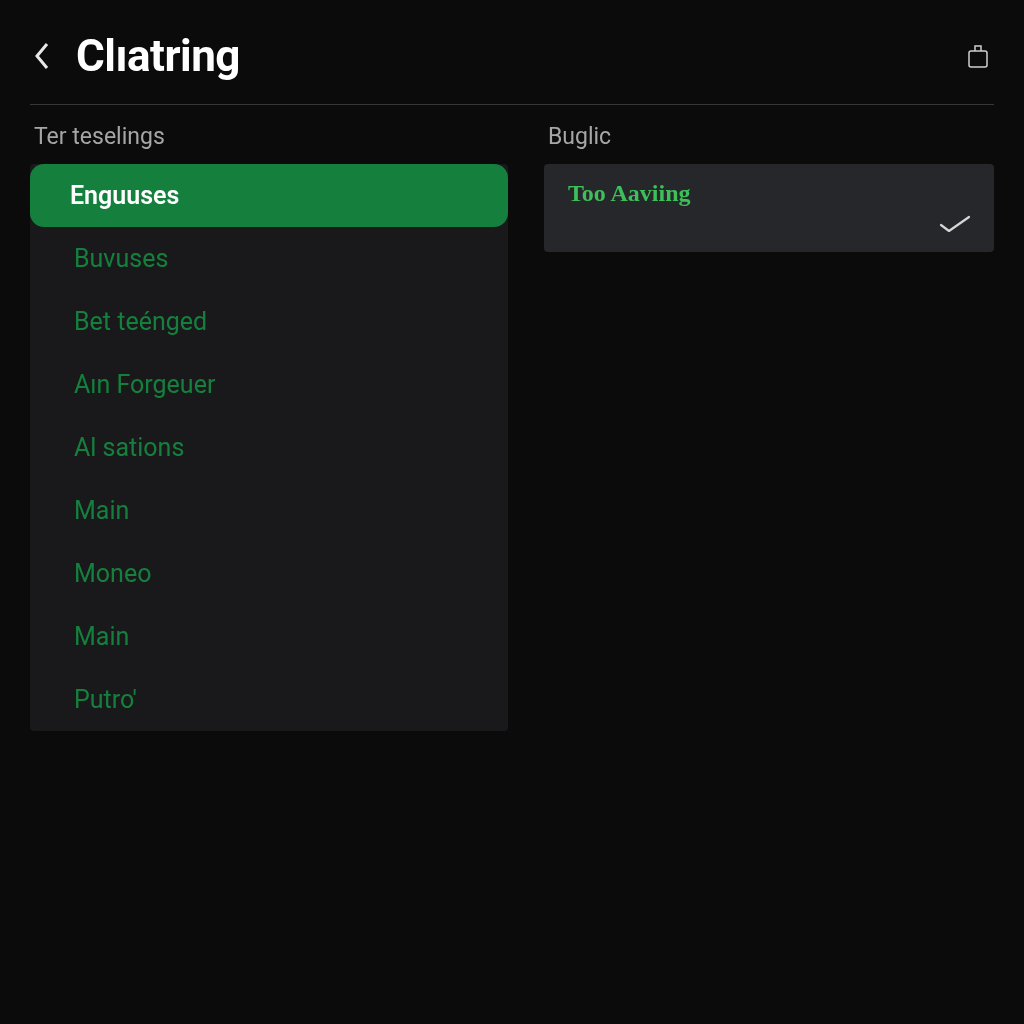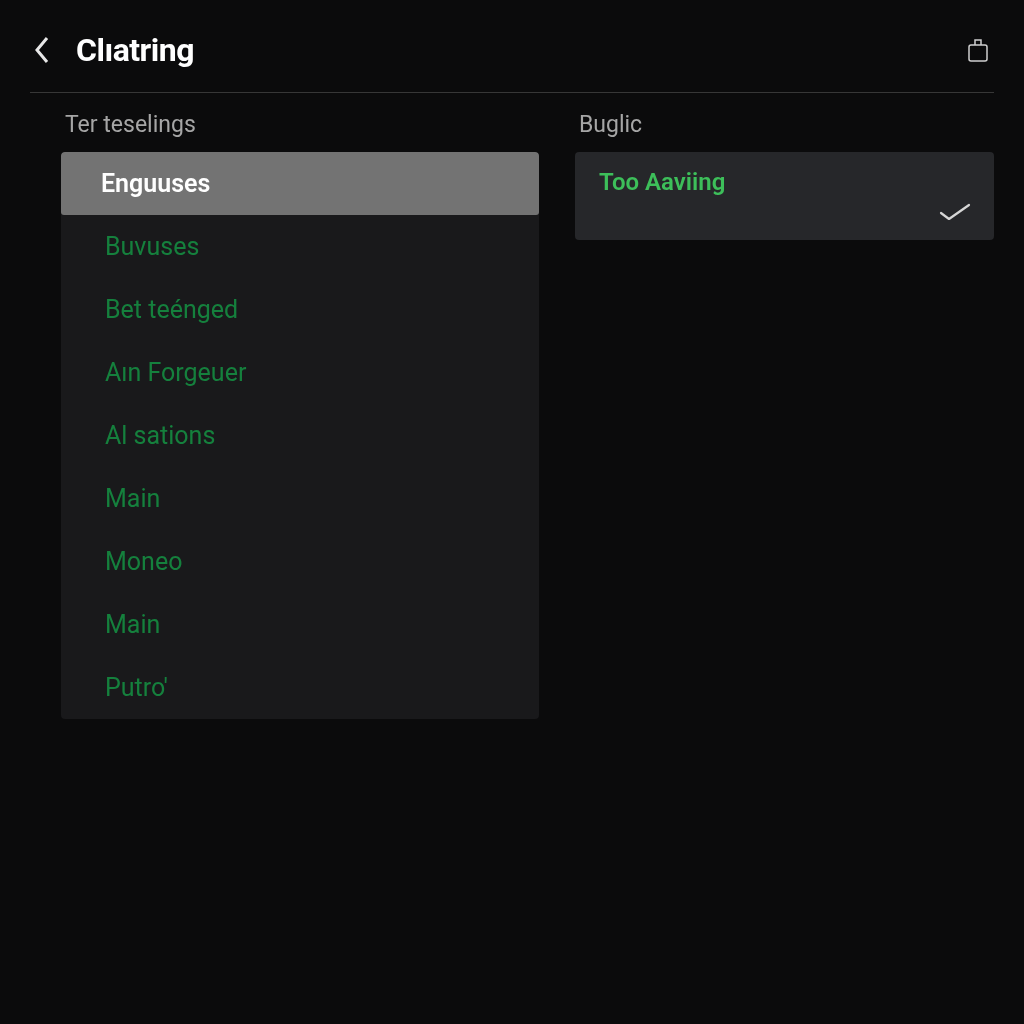--- a/index.html
+++ b/index.html
@@ -35,21 +35,21 @@
       align-items: center;
       justify-content: center;
       cursor: pointer;
     }
     .back-btn svg {
       stroke: #e8e8e8;
       stroke-width: 3;
       fill: none;
     }
     .page-title {
-      font-size: 32px;
+      font-size: 44px;
       font-weight: 700;
       color: #ffffff;
       letter-spacing: -0.5px;
     }
     .action-btn {
       width: 32px;
       height: 32px;
       display: flex;
       align-items: center;
       justify-content: center;
@@ -57,21 +57,20 @@
     }
     .action-btn svg {
       stroke: #d0d0d0;
       stroke-width: 1.5;
       fill: none;
     }
     .columns {
       display: flex;
       gap: 36px;
       margin-top: 18px;
-      margin-left: 31px;
     }
     .left-col {
       flex: 0 0 478px;
     }
     .right-col {
       flex: 1;
     }
     .section-label {
       font-size: 23px;
       color: #a6a6a6;
@@ -86,32 +85,33 @@
     .list-item {
       height: 63px;
       display: flex;
       align-items: center;
       padding-left: 44px;
       font-size: 25px;
       color: #15803d;
       cursor: pointer;
     }
     .list-item.selected {
-      background: #737373;
+      background: #15803d;
       color: #ffffff;
       font-weight: 600;
-      border-radius: 3px;
+      border-radius: 14px;
       padding-left: 40px;
     }
     .right-card {
       background: #26272a;
       border-radius: 4px;
       padding: 16px 24px 8px 24px;
       min-height: 88px;
       position: relative;
+      font-family: Liberation Serif, serif;
     }
     .right-card-title {
       font-size: 24px;
       font-weight: 600;
       color: #3dbf5a;
     }
     .check-icon {
       position: absolute;
       right: 22px;
       bottom: 14px;

